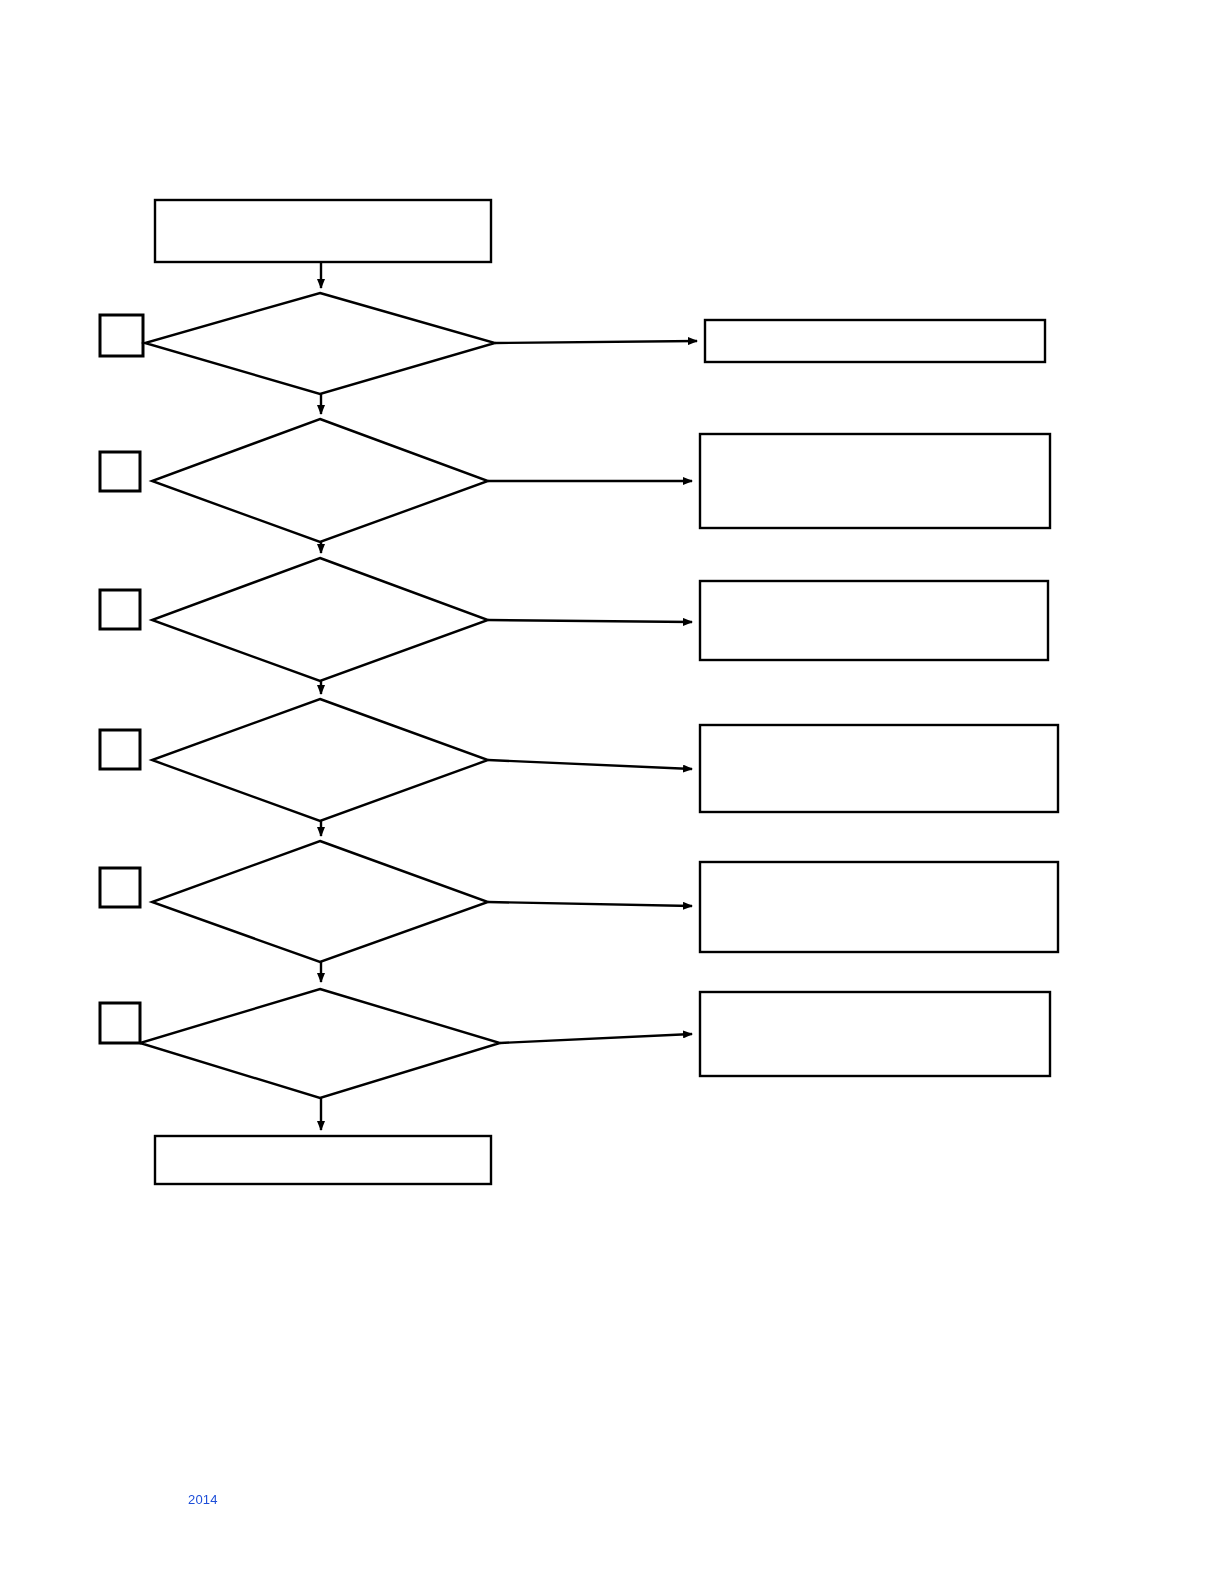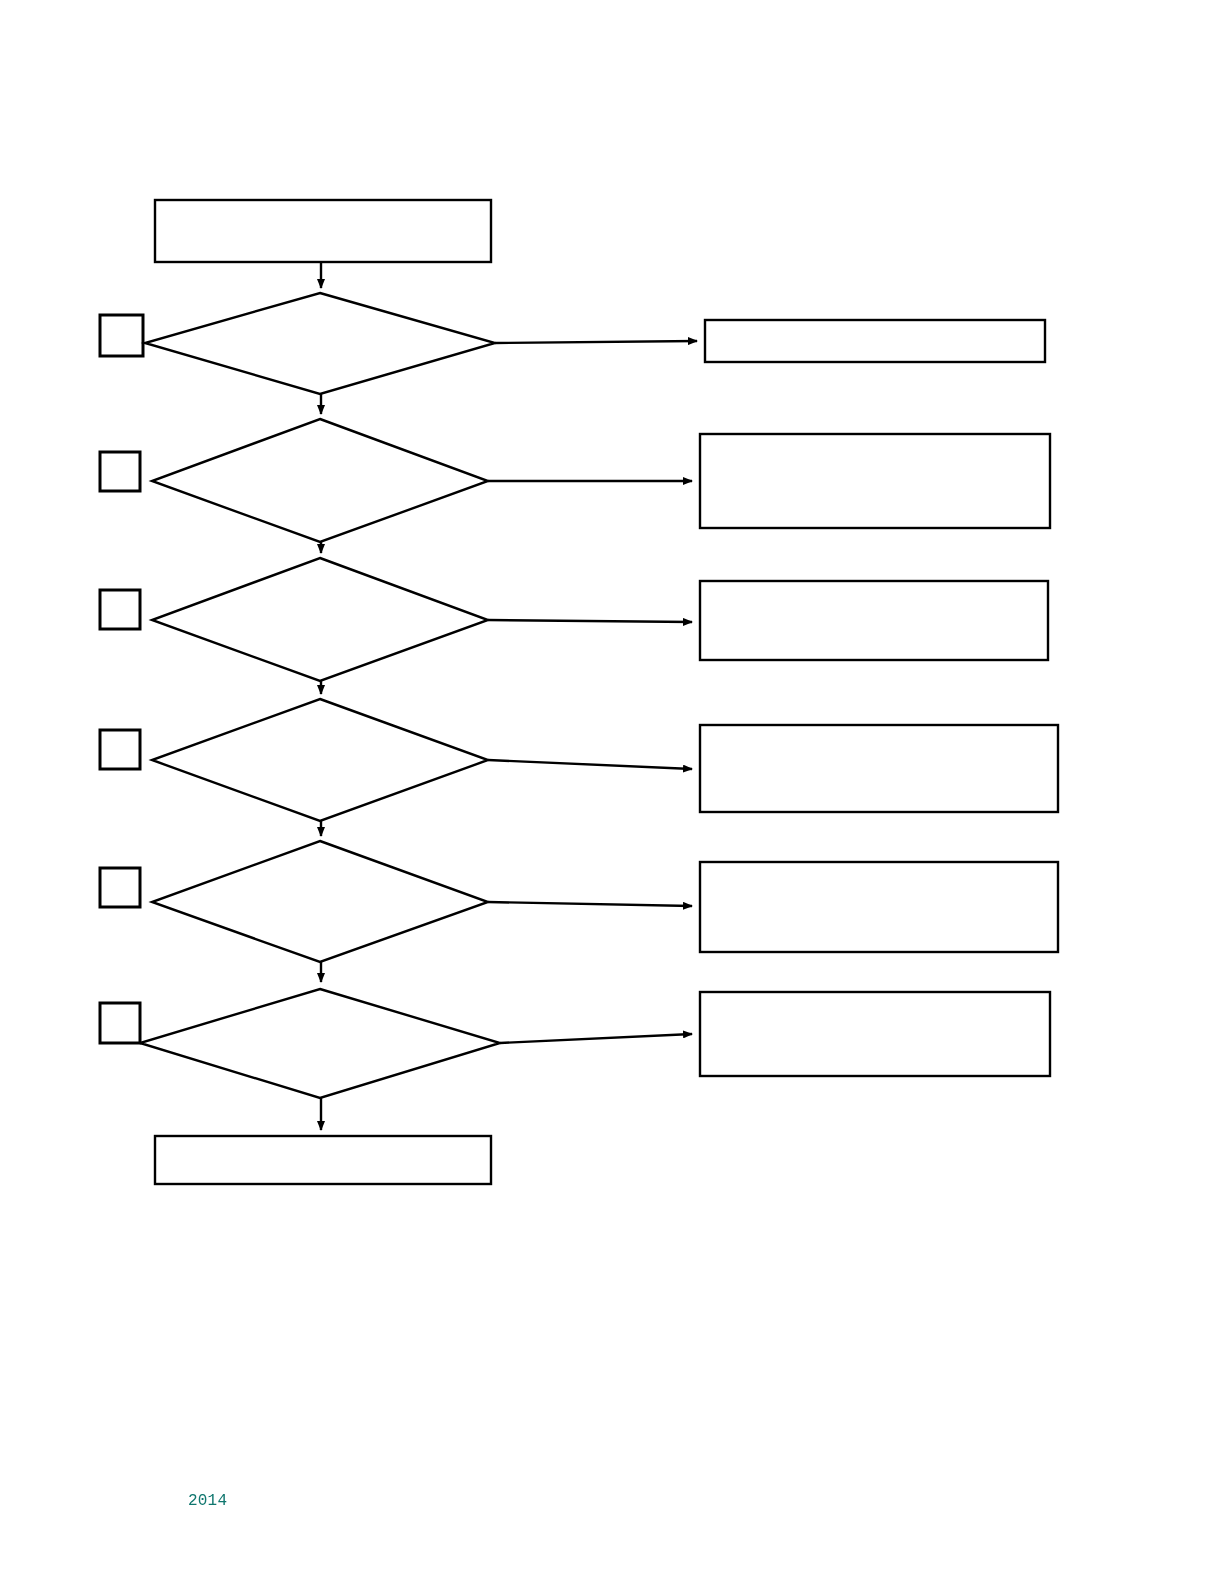--- a/index.html
+++ b/index.html
@@ -42,23 +42,23 @@
   }
   .node-label {
     font-family: "Liberation Sans", sans-serif;
     font-size: 15px;
     fill: #1a1a1a;
   }
   .footer-year {
     position: absolute;
     left: 188px;
     top: 1492px;
-    font-family: Liberation Mono, monospace;
-    font-size: 16px;
-    color: #0f766e;
+    font-family: Liberation Sans, sans-serif;
+    font-size: 13px;
+    color: #1d4ed8;
     letter-spacing: 0.2px;
     white-space: nowrap;
   }
 </style>
 </head>
 <body>
 
 <div class="page">
 
   <svg class="diagram-svg" viewBox="0 0 1219 1587">

